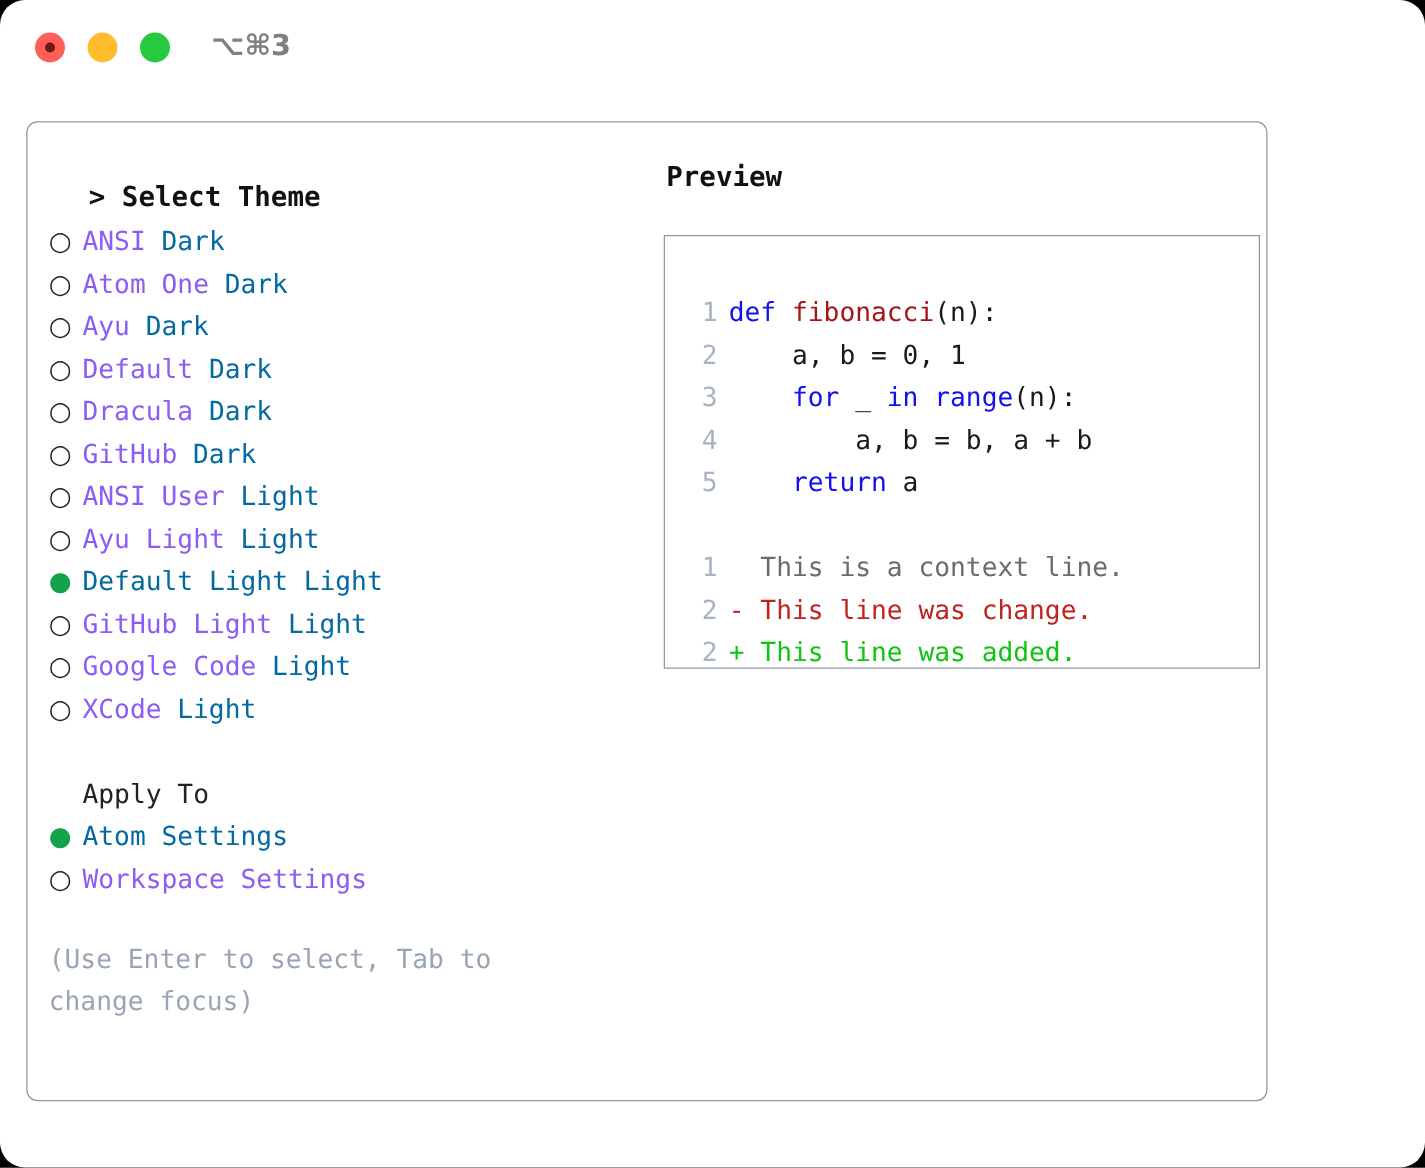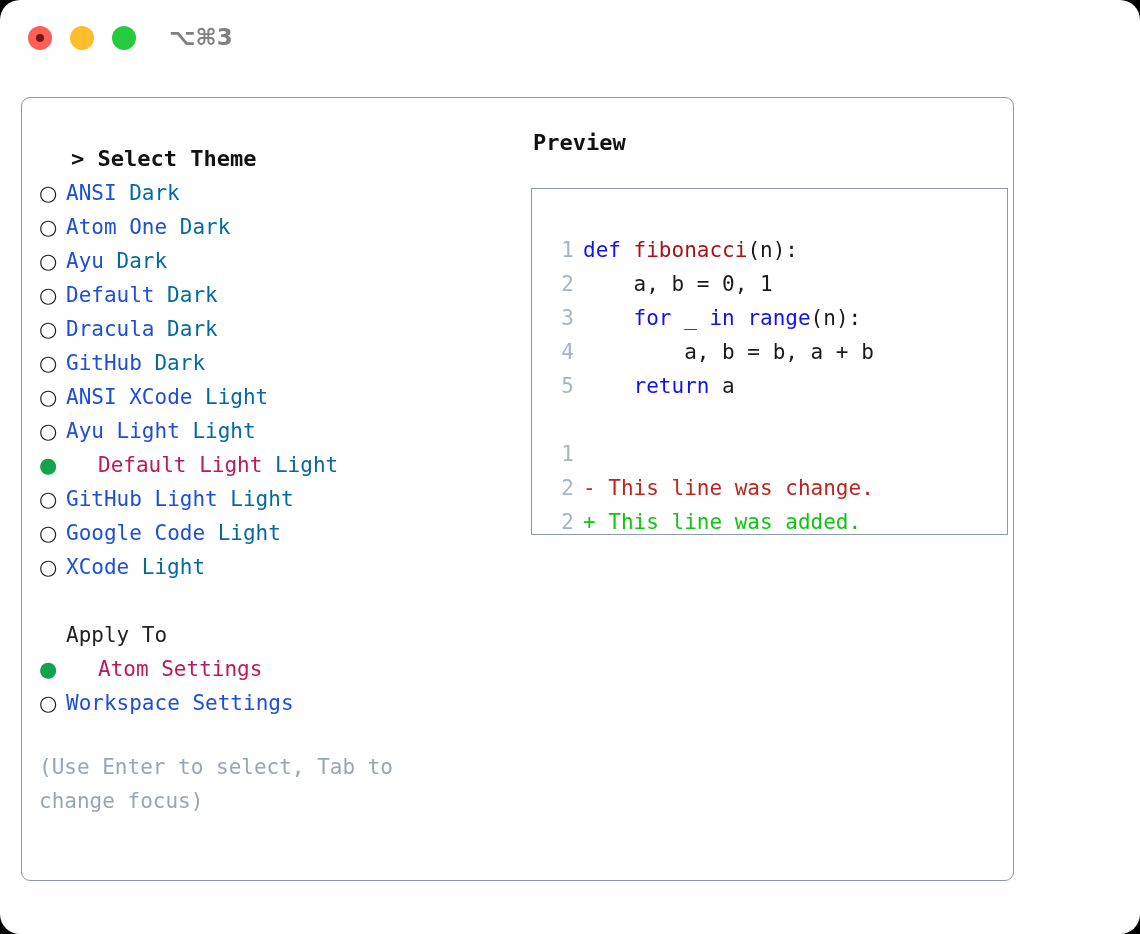--- a/index.html
+++ b/index.html
@@ -116,22 +116,22 @@
   }
   .marker {
     display: inline-block;
     width: 27px;
     flex: 0 0 27px;
     font-size: 21px;
     color: #222222;
     font-family: "DejaVu Sans", "Liberation Sans", sans-serif;
   }
   .marker.sel { color: #13a34a; }
-  .opt-name { color: #1d4ed8; }
-  .opt-row.selected .opt-name { color: #be185d; margin-left: 32px; }
+  .opt-name { color: #8b5cf6; }
+  .opt-row.selected .opt-name { color: #0369a1; }
   .opt-variant { color: #0369a1; padding-left: 0.6em; }
 
   .group-header {
     display: flex;
     align-items: baseline;
     line-height: 34px;
     height: 34px;
     font-size: 21px;
     white-space: pre;
     color: #222222;
@@ -206,21 +206,21 @@
 
     <div class="col-left">
       <div class="section-title">&gt; Select Theme</div>
       <div class="opt-list" id="theme-options">
           <div class="opt-row"><span class="marker">○</span><span class="opt-name">ANSI</span><span class="opt-variant">Dark</span></div>
           <div class="opt-row"><span class="marker">○</span><span class="opt-name">Atom One</span><span class="opt-variant">Dark</span></div>
           <div class="opt-row"><span class="marker">○</span><span class="opt-name">Ayu</span><span class="opt-variant">Dark</span></div>
           <div class="opt-row"><span class="marker">○</span><span class="opt-name">Default</span><span class="opt-variant">Dark</span></div>
           <div class="opt-row"><span class="marker">○</span><span class="opt-name">Dracula</span><span class="opt-variant">Dark</span></div>
           <div class="opt-row"><span class="marker">○</span><span class="opt-name">GitHub</span><span class="opt-variant">Dark</span></div>
-          <div class="opt-row"><span class="marker">○</span><span class="opt-name">ANSI XCode</span><span class="opt-variant">Light</span></div>
+          <div class="opt-row"><span class="marker">○</span><span class="opt-name">ANSI User</span><span class="opt-variant">Light</span></div>
           <div class="opt-row"><span class="marker">○</span><span class="opt-name">Ayu Light</span><span class="opt-variant">Light</span></div>
           <div class="opt-row selected"><span class="marker sel">●</span><span class="opt-name">Default Light</span><span class="opt-variant">Light</span></div>
           <div class="opt-row"><span class="marker">○</span><span class="opt-name">GitHub Light</span><span class="opt-variant">Light</span></div>
           <div class="opt-row"><span class="marker">○</span><span class="opt-name">Google Code</span><span class="opt-variant">Light</span></div>
           <div class="opt-row"><span class="marker">○</span><span class="opt-name">XCode</span><span class="opt-variant">Light</span></div>
         </div>
       <div class="spacer-row"></div>
       <div class="group-header">
         <span class="marker"></span>
         <span>Apply To</span>
@@ -238,21 +238,21 @@
         <div class="code-area">
           <div id="code-lines">
               <div class="code-line"><span class="lineno">1</span><span class="tok-kw">def </span><span class="tok-fn">fibonacci</span><span class="tok-txt">(n):</span></div>
               <div class="code-line"><span class="lineno">2</span><span class="tok-txt">    a, b = 0, 1</span></div>
               <div class="code-line"><span class="lineno">3</span><span class="tok-txt">    </span><span class="tok-kw">for </span><span class="tok-txt">_ </span><span class="tok-kw">in </span><span class="tok-kw">range</span><span class="tok-txt">(n):</span></div>
               <div class="code-line"><span class="lineno">4</span><span class="tok-txt">        a, b = b, a + b</span></div>
               <div class="code-line"><span class="lineno">5</span><span class="tok-txt">    </span><span class="tok-kw">return </span><span class="tok-txt">a</span></div>
             </div>
           <div class="blank-line"></div>
           <div id="diff-lines">
-              <div class="code-line"><span class="lineno">1</span><span class="diff-ctx"> </span></div>
+              <div class="code-line"><span class="lineno">1</span><span class="diff-ctx"> </span><span class="diff-ctx"> This is a context line.</span></div>
               <div class="code-line"><span class="lineno">2</span><span class="diff-del">-</span><span class="diff-del"> This line was change.</span></div>
               <div class="code-line"><span class="lineno">2</span><span class="diff-add">+</span><span class="diff-add"> This line was added.</span></div>
             </div>
         </div>
       </div>
     </div>
 
   </div>
 </div>
 

